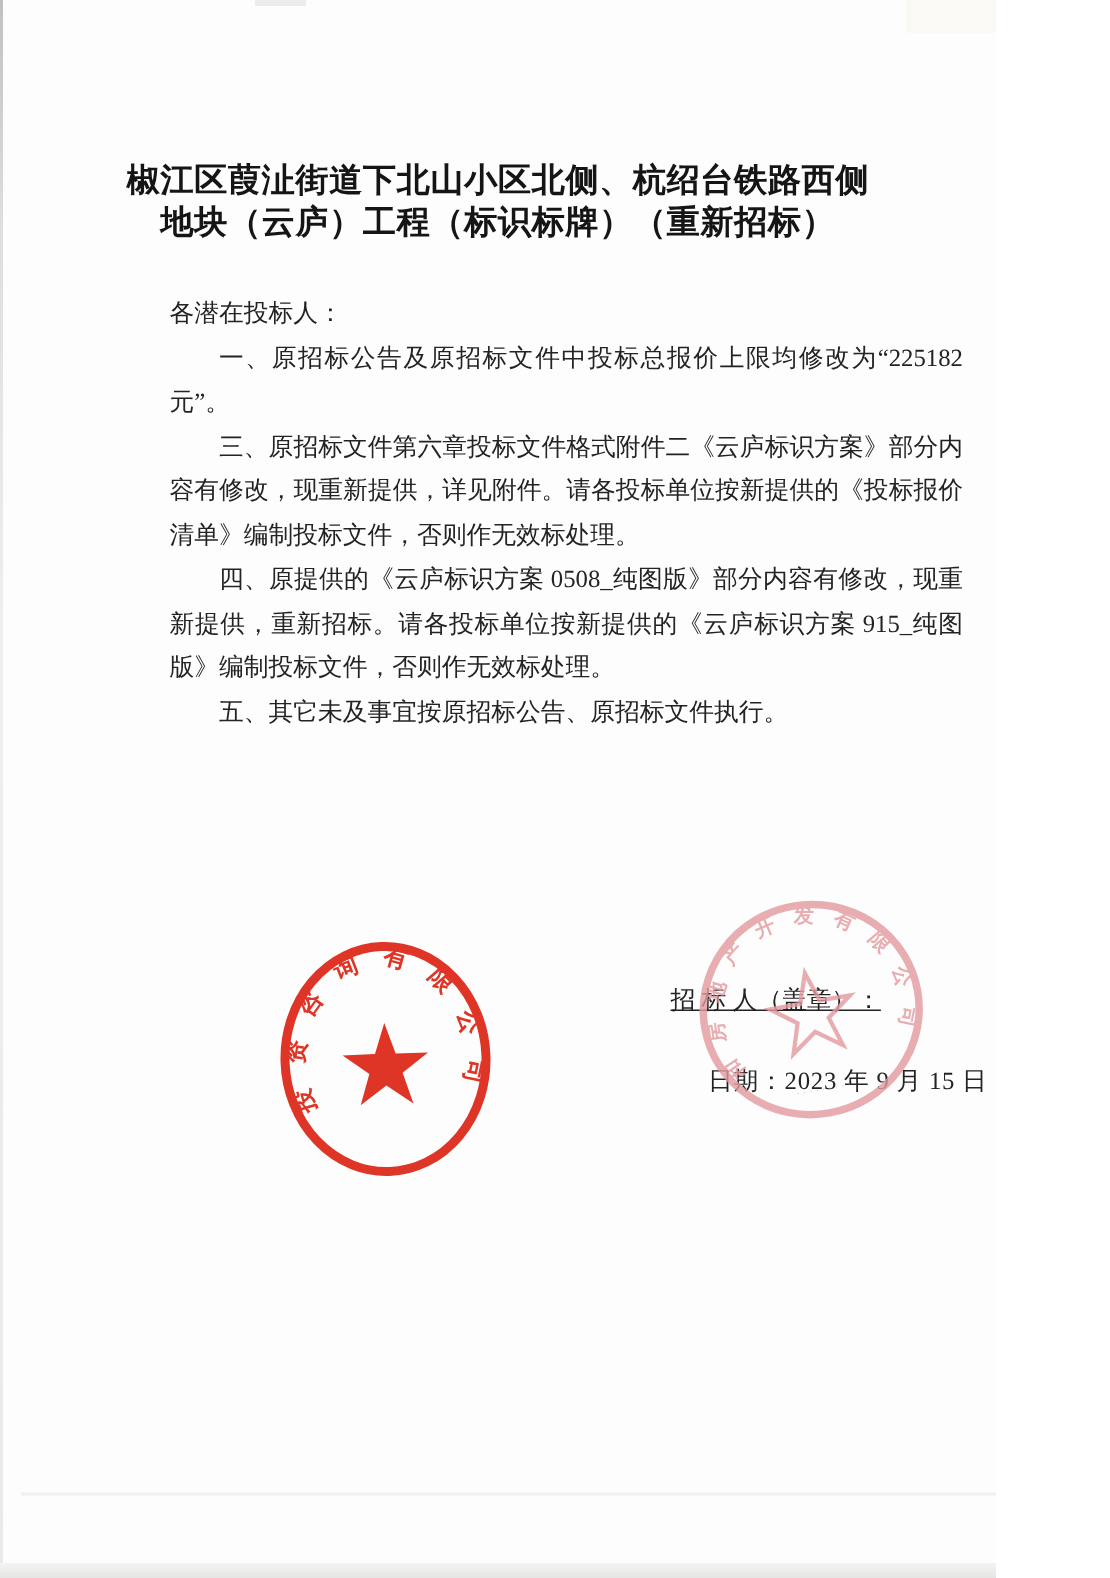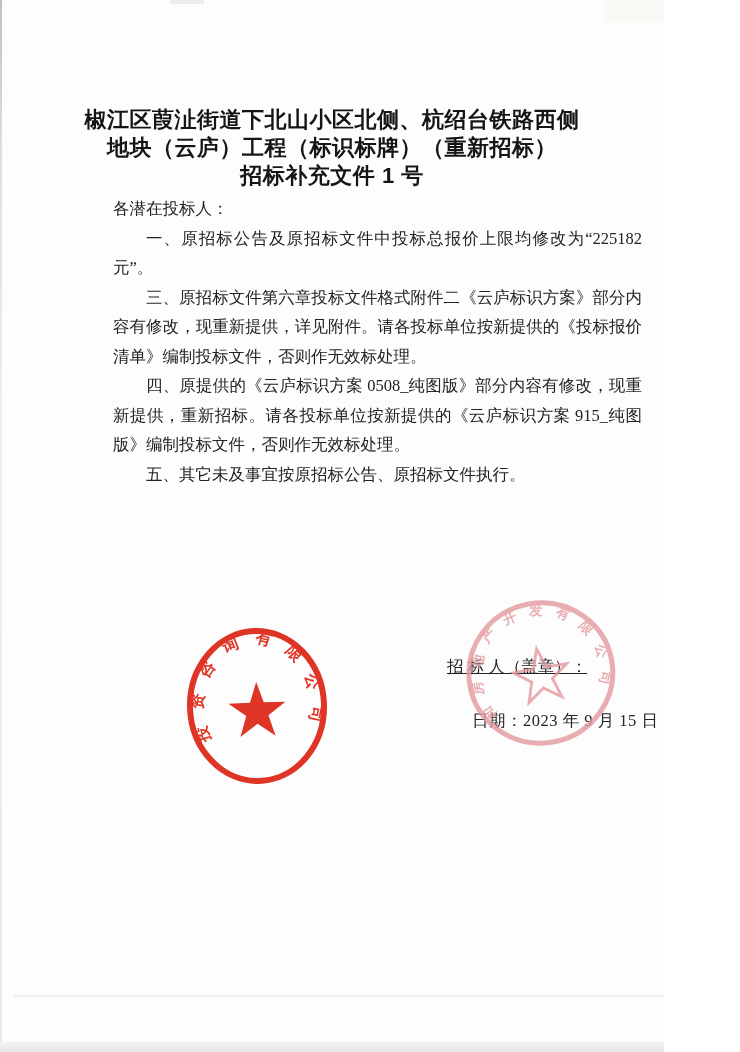--- a/index.html
+++ b/index.html
@@ -103,21 +103,20 @@
 
   <div class="edge-left"></div>
   <div class="corner-tr"></div>
   <div class="notch-top"></div>
   <div class="fold-line"></div>
   <div class="edge-bottom"></div>
 
   <div class="title">
     <div>椒江区葭沚街道下北山小区北侧、杭绍台铁路西侧</div>
     <div>地块（云庐）工程（标识标牌）（重新招标）</div>
-    <div>招标补充文件 1 号</div>
   </div>
 
   <div class="content">
     <div class="salutation">各潜在投标人：</div>
     <p class="para">一、原招标公告及原招标文件中投标总报价上限均修改为“225182 元”。</p>
     <p class="para">三、原招标文件第六章投标文件格式附件二《云庐标识方案》部分内容有修改，现重新提供，详见附件。请各投标单位按新提供的《投标报价清单》编制投标文件，否则作无效标处理。</p>
     <p class="para">四、原提供的《云庐标识方案 0508_纯图版》部分内容有修改，现重新提供，重新招标。请各投标单位按新提供的《云庐标识方案 915_纯图版》编制投标文件，否则作无效标处理。</p>
     <p class="para">五、其它未及事宜按原招标公告、原招标文件执行。</p>
   </div>
 

